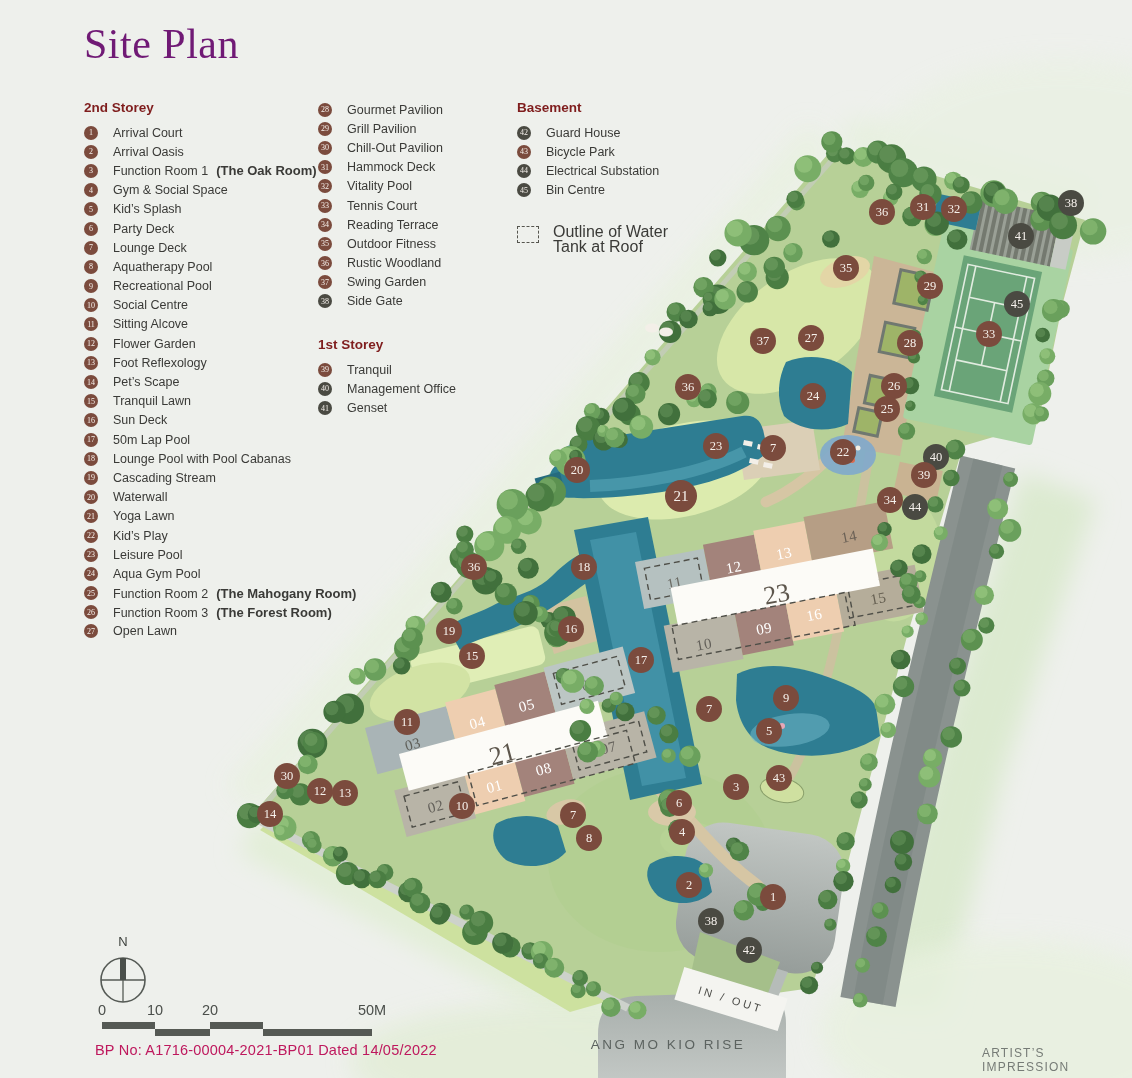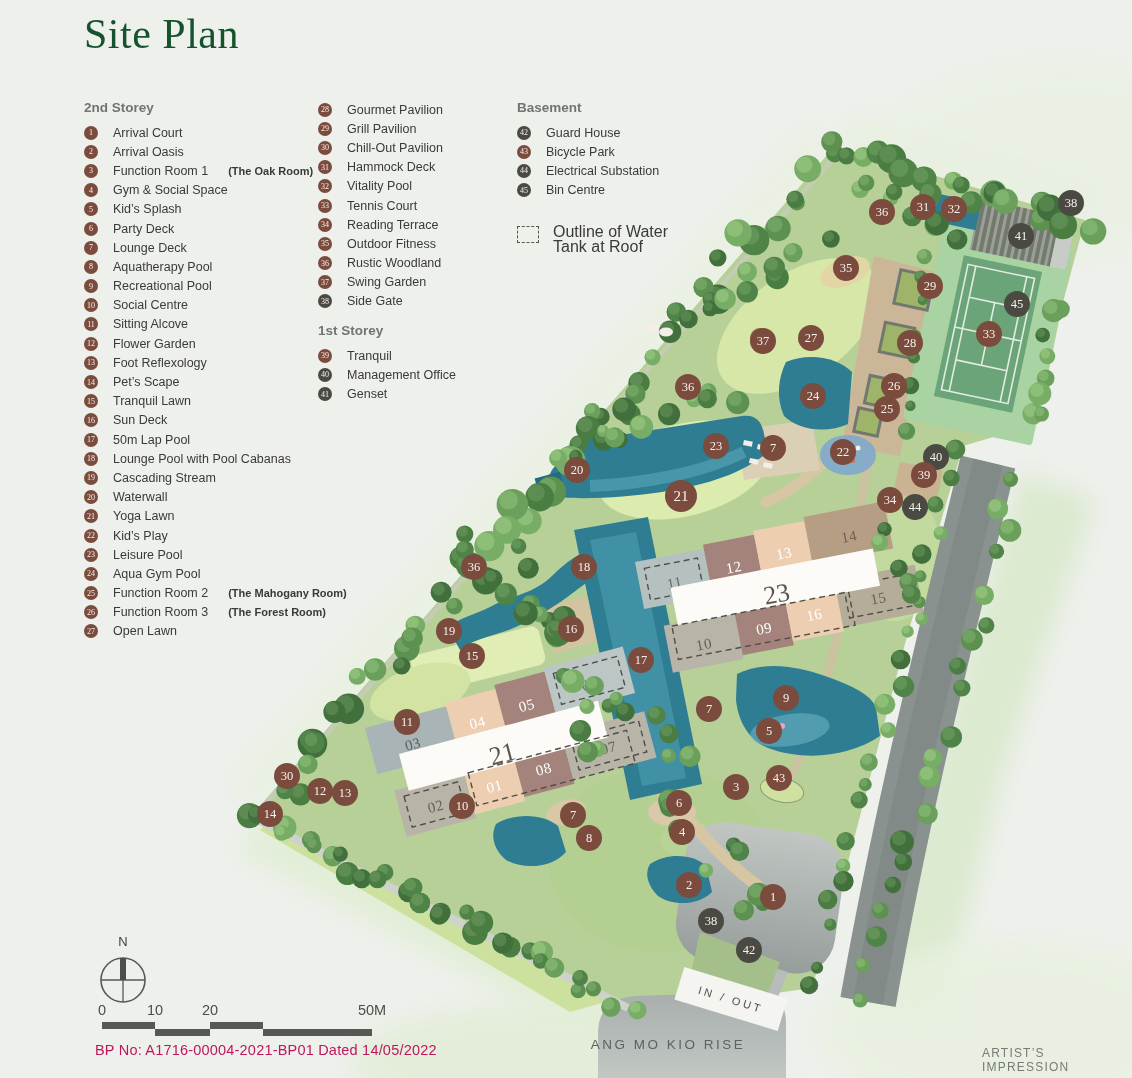--- a/index.html
+++ b/index.html
@@ -1,34 +1,34 @@
 <!DOCTYPE html>
 <html><head>
 <meta charset="utf-8">
 <style>
   html,body{margin:0;padding:0}
   body{width:1132px;height:1078px;position:relative;background:#eef0ec;
        font-family:"Liberation Sans",sans-serif;overflow:hidden}
   #map{position:absolute;left:0;top:0;width:1132px;height:1078px}
 
-  .title{position:absolute;left:84px;top:10px;font-family:"Liberation Serif",serif;
-         font-size:42px;color:#14532d;letter-spacing:.5px}
+  .title{position:absolute;left:84px;top:20px;font-family:"Liberation Serif",serif;
+         font-size:42px;color:#701a75;letter-spacing:.5px}
 
   .col{position:absolute;top:100px;z-index:3}
   #col1{left:84px}#col2{left:318px}#col3{left:517px}
-  .lg-head{font-size:13.5px;font-weight:bold;color:#737373;margin-bottom:8px}
+  .lg-head{font-size:13.5px;font-weight:bold;color:#7f1d1d;margin-bottom:8px}
   .lg-group{margin:0}
-  .lg-gap{margin-top:12px}
+  .lg-gap{margin-top:26px}
   .lg-row{display:flex;align-items:center;height:19.2px}
   .lg-num{width:14px;height:14px;border-radius:50%;background:#7b4b3d;color:#f6f1ec;
           font-size:8px;display:flex;align-items:center;justify-content:center;
           margin-right:15px;flex:none;font-family:"Liberation Serif",serif}
   .lg-num.dark{background:#4a4a42}
   .lg-label{font-size:12.5px;color:#3a3a37;white-space:nowrap}
-  .lg-suffix{font-size:11px;margin-left:20px;color:#3a3a37;font-weight:bold}
+  .lg-suffix{font-size:13px;margin-left:8px;color:#3a3a37;font-weight:bold}
   .note{margin-top:24px;display:flex}
   .note-swatch{width:20px;height:15px;border:1.6px dashed #55554e;margin-right:14px;
                margin-top:2px;flex:none;background:transparent}
   .note-text{font-size:16px;color:#3a3a37;line-height:15px}
 
   .compass{position:absolute;left:88px;top:932px;z-index:3}
   .scalebar{position:absolute;left:84px;top:1002px;width:320px;height:42px;z-index:3}
   .sc-l{position:absolute;top:0;transform:translateX(-50%);font-size:14.5px;color:#4b4f4b}
   .sc-seg{position:absolute;height:7px;background:#555954}
   .bp{position:absolute;left:95px;top:1042px;font-size:14.5px;color:#be185d;z-index:3;letter-spacing:.2px}

